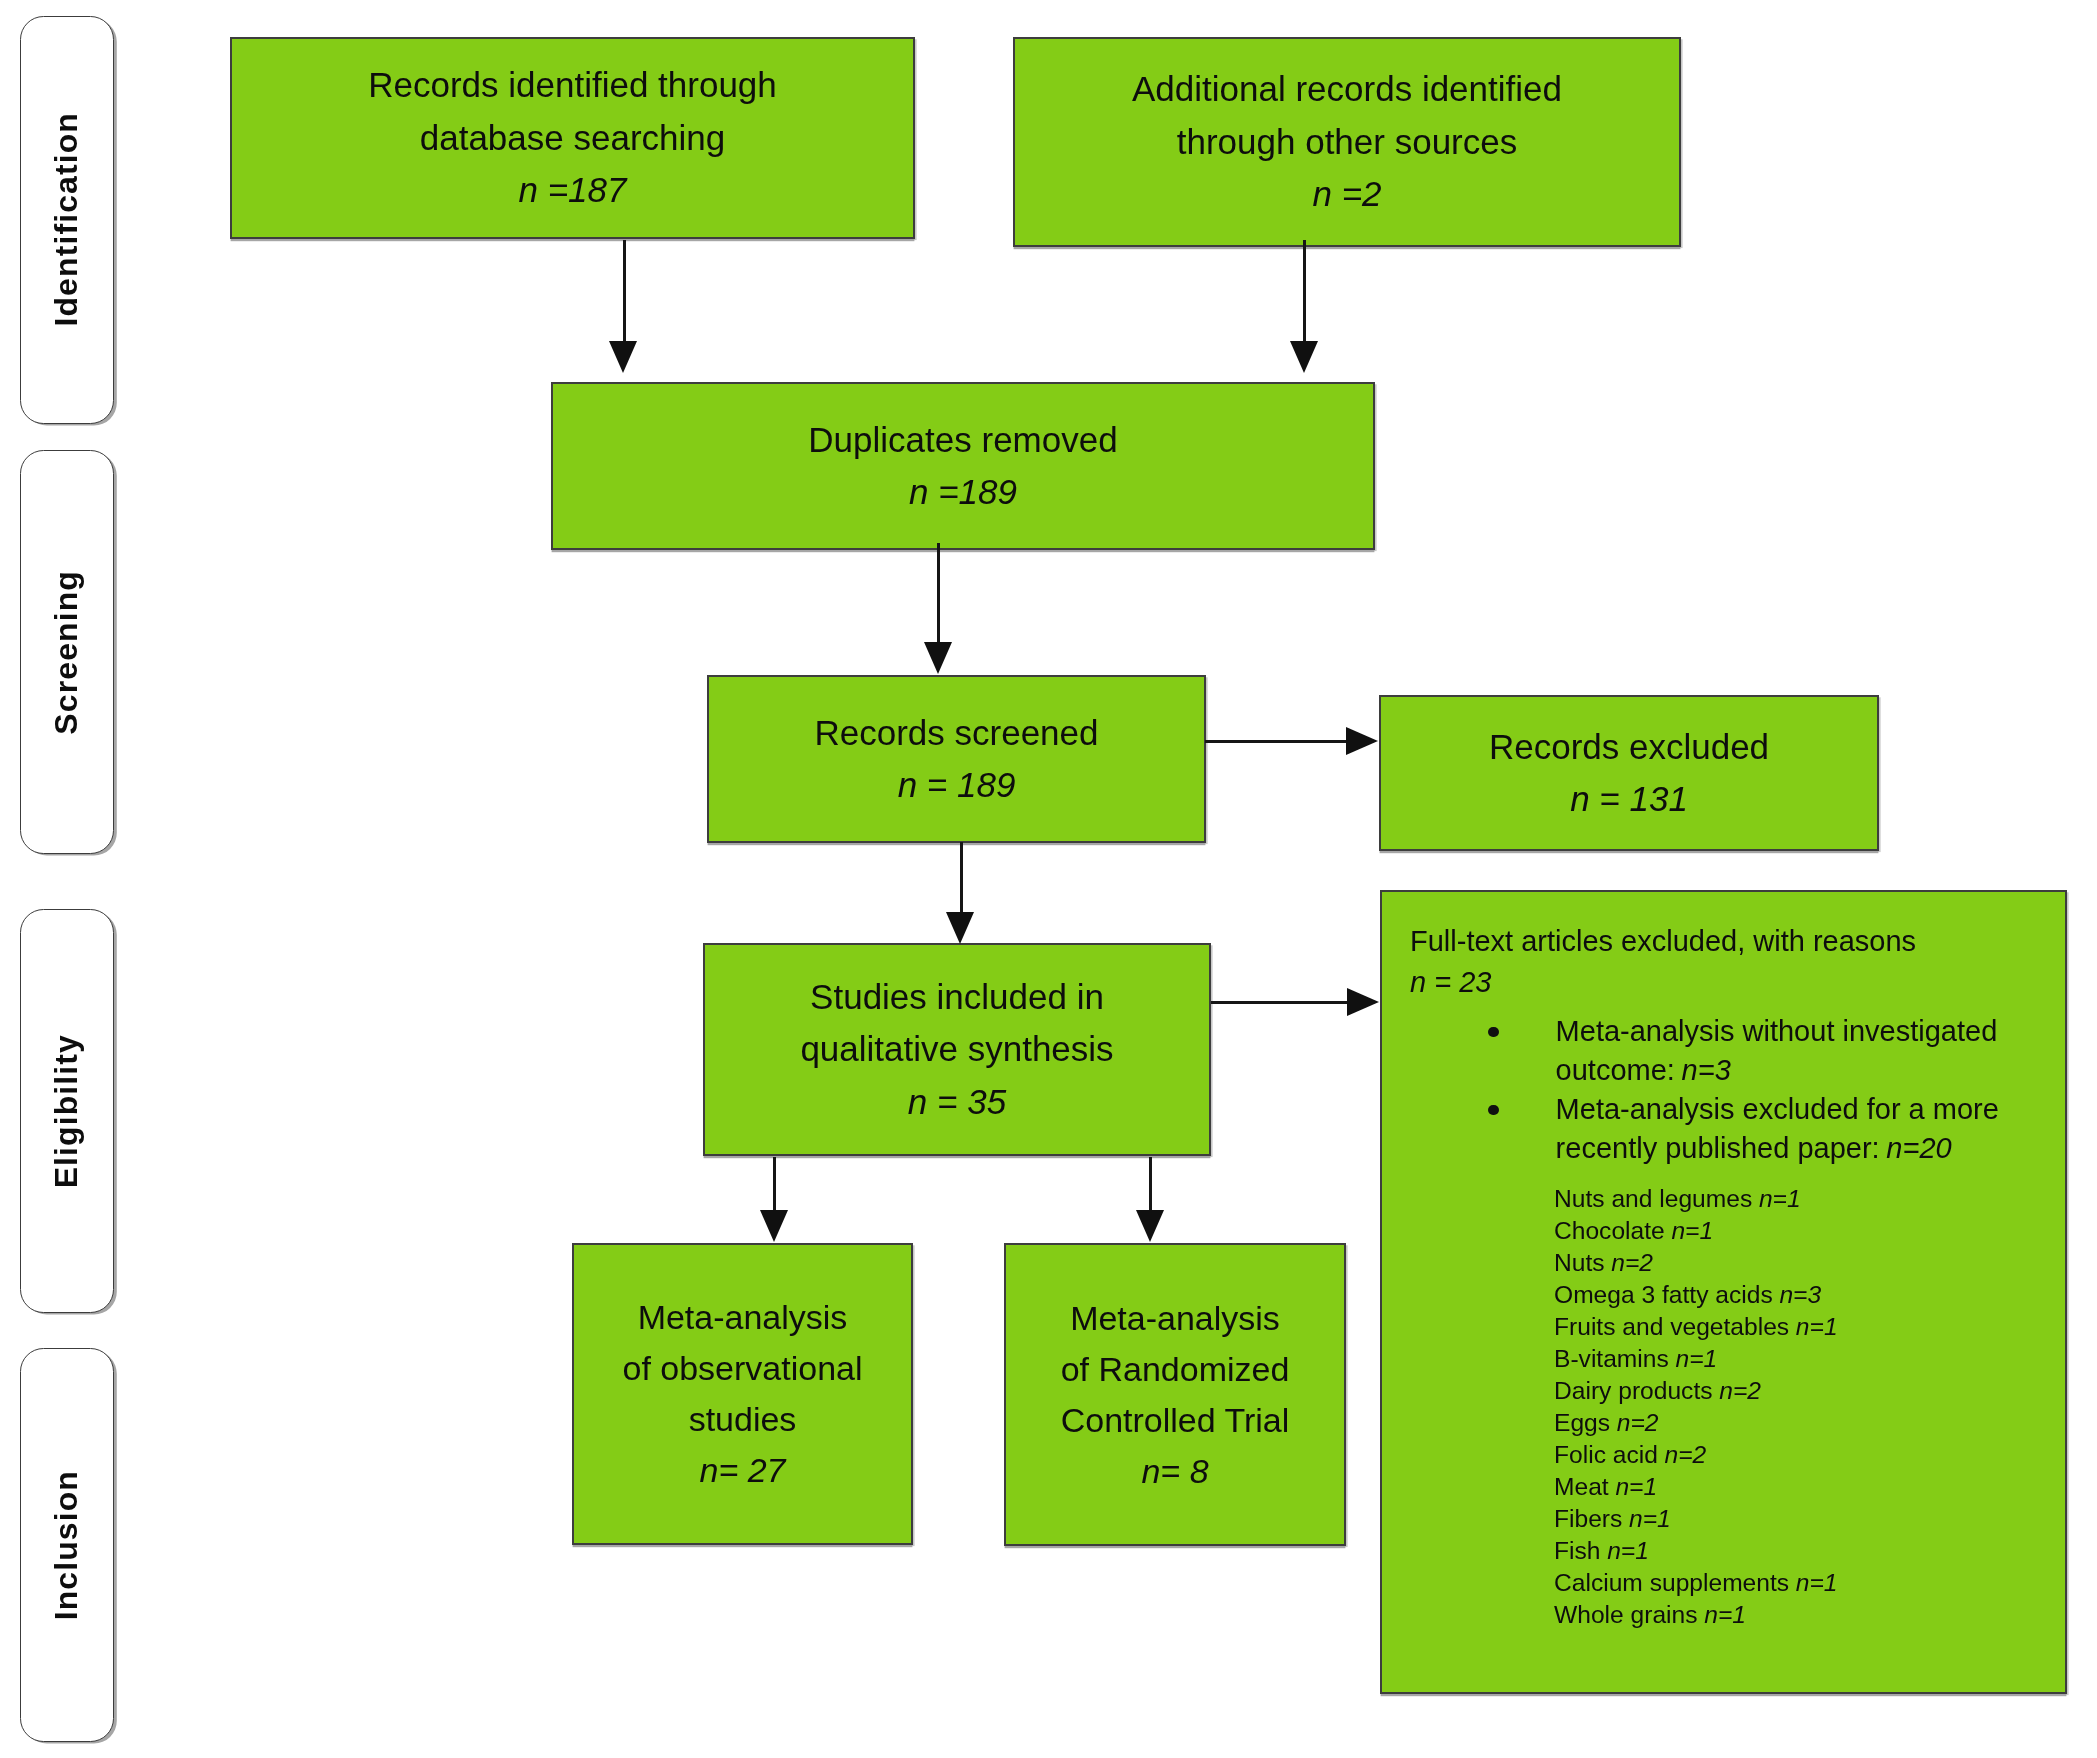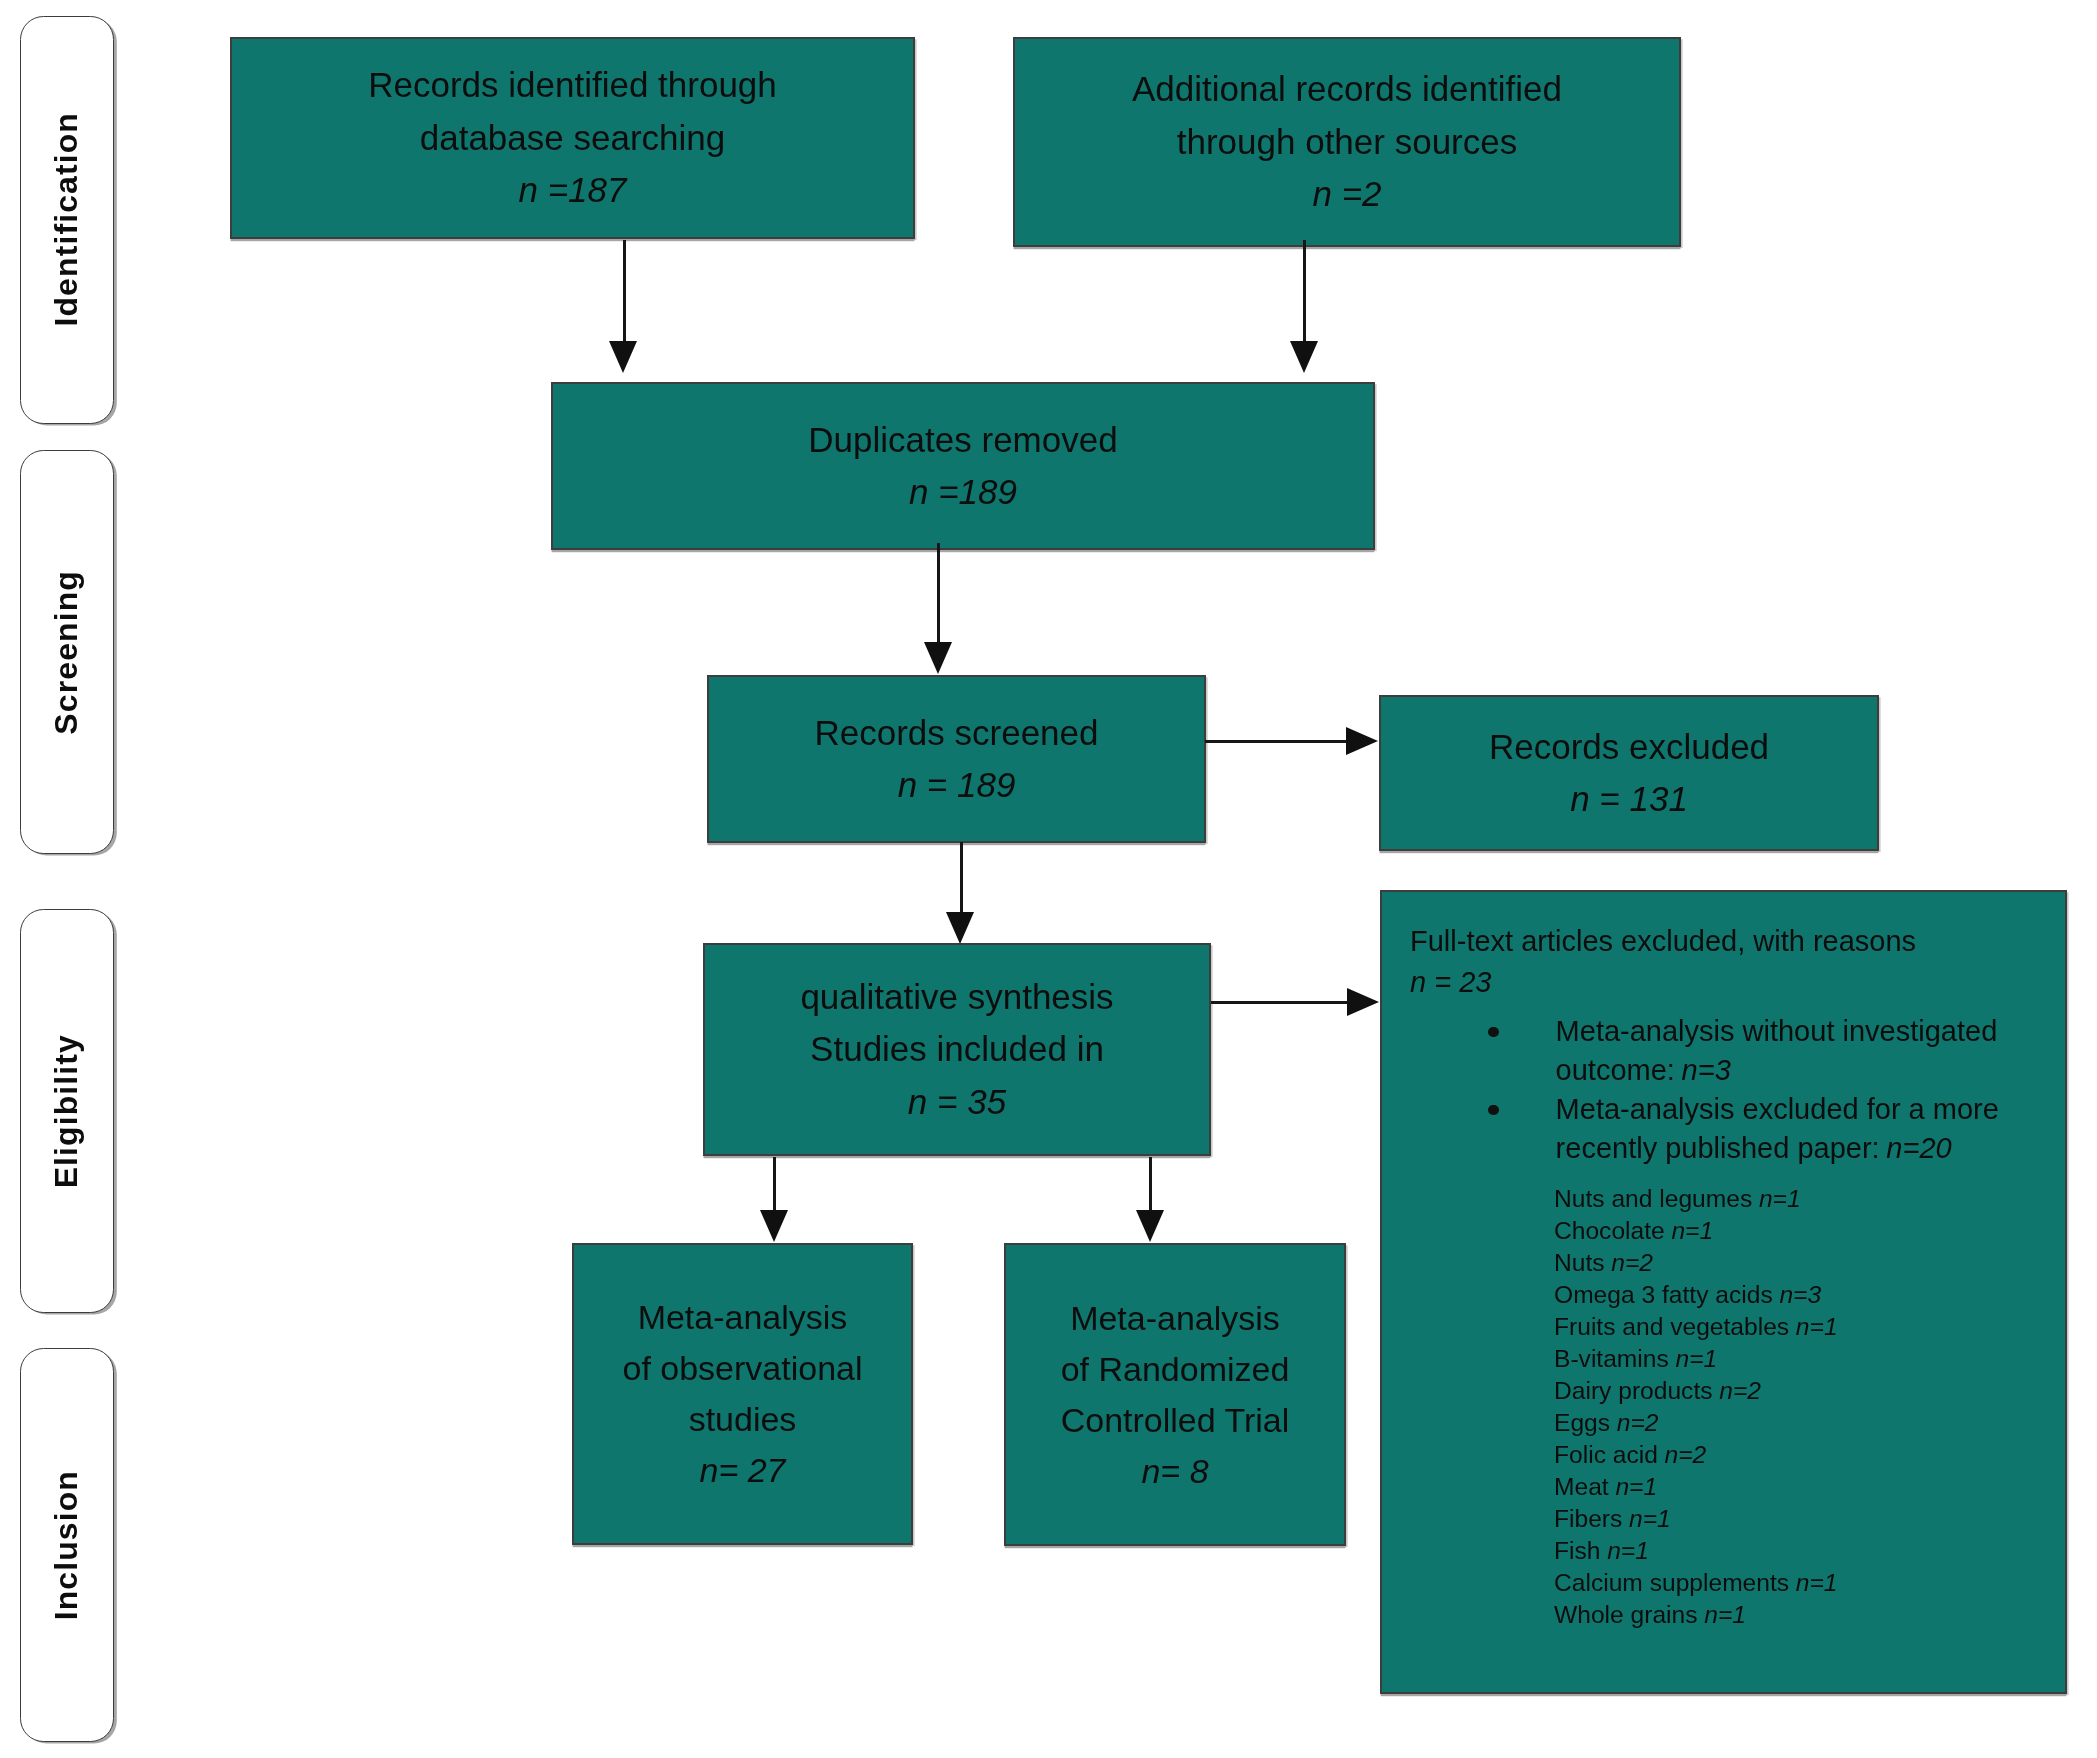--- a/index.html
+++ b/index.html
@@ -31,21 +31,21 @@
     transform: rotate(180deg);
     font-weight: 700;
     font-size: 32px;
     letter-spacing: 1.1px;
     white-space: nowrap;
   }
 
   
   .box {
     position: absolute;
-    background: #0f766e;
+    background: #84cc16;
     border: 2.8px solid #3d3d3d;
     box-shadow: 0 2.8px 0 -0.6px #a6a6a6, 2.2px 1.7px 0 -0.6px #c9c9c9;
     display: flex;
     flex-direction: column;
     align-items: center;
     justify-content: center;
     text-align: center;
     font-size: 35px;
     line-height: 1.5;
   }
@@ -134,22 +134,22 @@
     <div>Records screened</div>
     <div class="n">n = 189</div>
   </div>
 
   <div class="box" style="left:1379px;top:695px;width:500px;height:156px;">
     <div>Records excluded</div>
     <div class="n">n = 131</div>
   </div>
 
   <div class="box" style="left:703px;top:943px;width:508px;height:213px;">
+    <div>Studies included in</div>
     <div>qualitative synthesis</div>
-    <div>Studies included in</div>
     <div class="n">n = 35</div>
   </div>
 
   <div class="box" style="left:572px;top:1243px;width:341px;height:302px;font-size:34px;">
     <div>Meta-analysis</div>
     <div>of observational</div>
     <div>studies</div>
     <div class="n">n= 27</div>
   </div>
 

